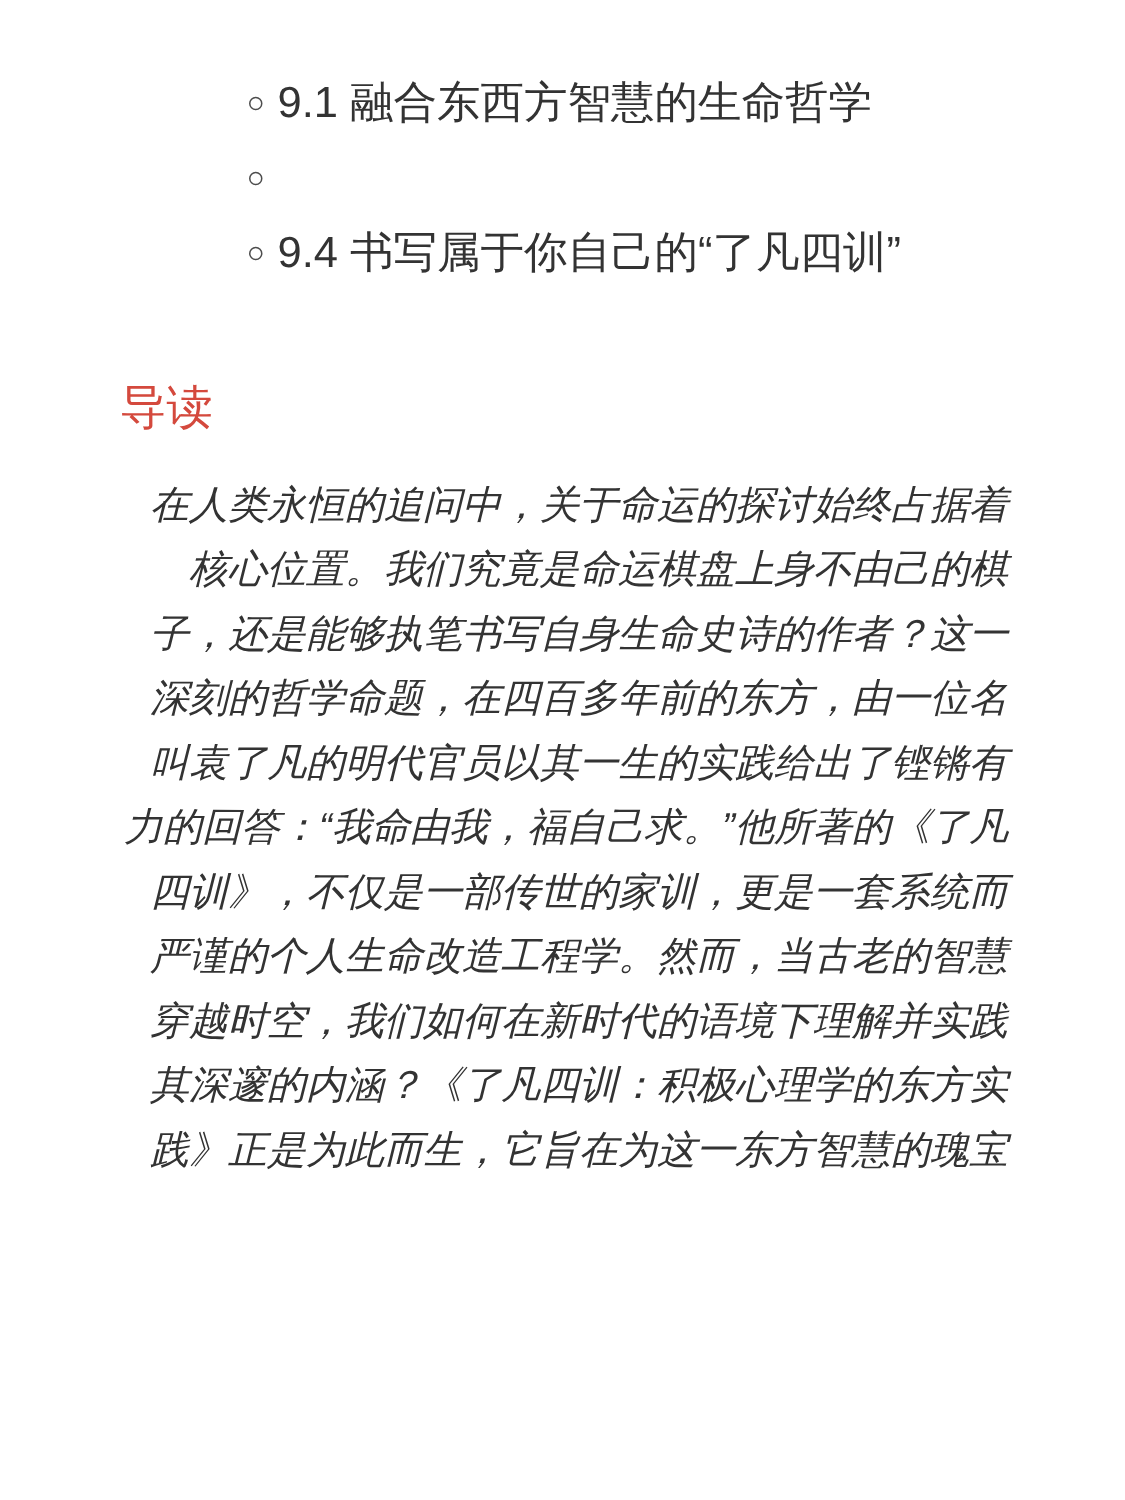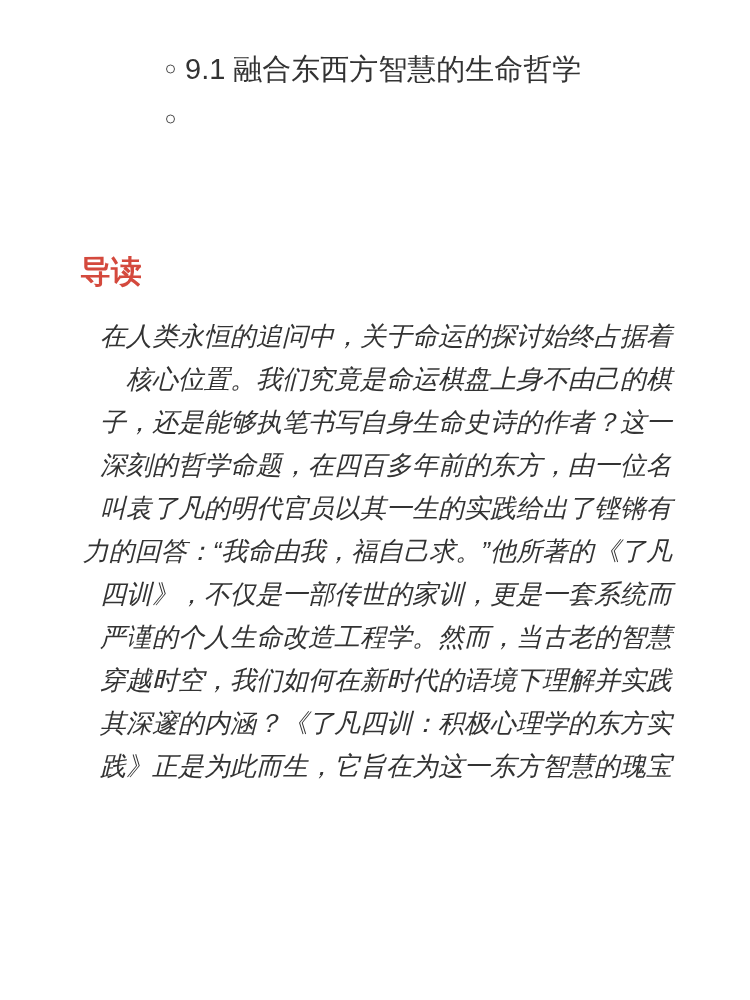--- a/index.html
+++ b/index.html
@@ -47,21 +47,21 @@
     box-sizing: content-box;
   }
   h2.section-heading {
     position: absolute;
     left: 80px;
     top: 250px;
     margin: 0;
     padding: 0;
     font-size: 31px;
     line-height: 43px;
-    font-weight: 700;
+    font-weight: 400;
     color: #d4493d;
   }
   p.intro {
     position: absolute;
     left: 80px;
     top: 315px;
     width: 592px;
     margin: 0;
     padding: 0;
     font-size: 26px;
@@ -79,19 +79,23 @@
 <div class="page">
 
   <ul class="outline">
     <li>
       <span class="bullet"></span>
       <span>9.1 融合东西方智慧的生命哲学</span>
     </li>
     <li>
       <span class="bullet"></span>
     </li>
+    <li>
+      <span class="bullet"></span>
+      <span>9.4 书写属于你自己的“了凡四训”</span>
+    </li>
   </ul>
 
   <h2 class="section-heading">导读</h2>
 
   <p class="intro">在人类永恒的追问中，关于命运的探讨始终占据着核心位置。我们究竟是命运棋盘上身不由己的棋子，还是能够执笔书写自身生命史诗的作者？这一深刻的哲学命题，在四百多年前的东方，由一位名叫袁了凡的明代官员以其一生的实践给出了铿锵有力的回答：“我命由我，福自己求。”他所著的《了凡四训》，不仅是一部传世的家训，更是一套系统而严谨的个人生命改造工程学。然而，当古老的智慧穿越时空，我们如何在新时代的语境下理解并实践其深邃的内涵？《了凡四训：积极心理学的东方实践》正是为此而生，它旨在为这一东方智慧的瑰宝搭建一座通往现代心灵的坚实桥梁，运用积极心理学的科学框架，对其进行一次前所未有的深度解码与实践重构。</p>
 
 </div>
 
 </body></html>

